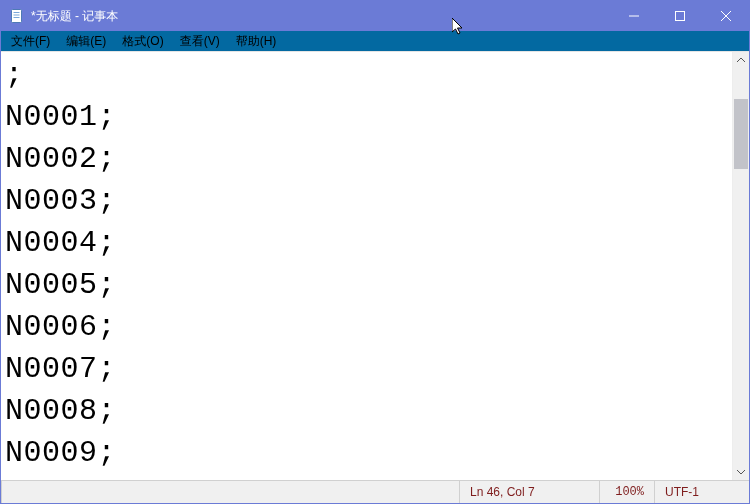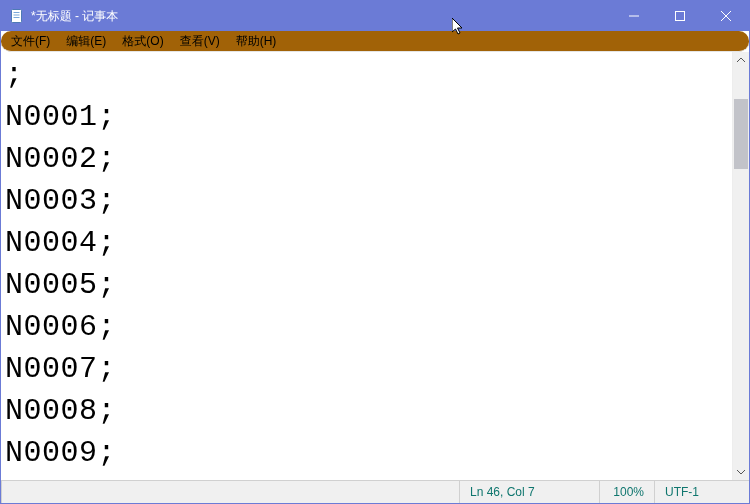--- a/index.html
+++ b/index.html
@@ -5,36 +5,36 @@
   * { box-sizing: border-box; margin: 0; padding: 0; }
   html, body { width: 750px; height: 504px; overflow: hidden; font-family: "Microsoft YaHei", "Segoe UI", Tahoma, sans-serif; }
   .window { width: 750px; height: 504px; display: flex; flex-direction: column; background: #fff; border: 1px solid #6b7bd6; }
   
   .titlebar { height: 30px; background: #6b7bd6; display: flex; align-items: center; color: #ffffff; font-size: 12px; }
   .titlebar .icon-app { width: 16px; height: 16px; margin: 0 6px 0 8px; display: flex; align-items: center; justify-content: center; }
   .titlebar .title { flex: 0 0 auto; }
   .titlebar .spacer { flex: 1 1 auto; }
   .titlebar .winbtn { width: 46px; height: 30px; display: flex; align-items: center; justify-content: center; color: #fff; }
   
-  .menubar { height: 21px; background: #a16207; display: flex; align-items: center; font-size: 12px; padding: 0 2px; border-bottom: 1px solid #e5e5e5; border-radius: 10px; }
+  .menubar { height: 21px; background: #0369a1; display: flex; align-items: center; font-size: 12px; padding: 0 2px; border-bottom: 1px solid #e5e5e5; }
   .menubar .menuitem { padding: 2px 8px; }
   
   .editor-wrap { flex: 1 1 auto; display: flex; min-height: 0; background: #fff; }
   .editor { flex: 1 1 auto; padding: 2px 4px 0 4px; font-family: Consolas, "Courier New", monospace; font-size: 30px; line-height: 42px; white-space: pre; overflow: hidden; letter-spacing: 0.5px; color: #000; }
   .vscroll { width: 17px; background: #f0f0f0; position: relative; border-left: 1px solid #ededed;}
   .vscroll .arrow { height: 17px; width: 100%; display:flex;align-items:center;justify-content:center;color:#555;font-size:9px;}
   .vscroll .track { position: absolute; top: 17px; bottom: 17px; left: 0; right: 0; }
   .vscroll .thumb { position: absolute; left: 1px; right: 1px; top: 30px; height: 70px; background: #c2c3c9; }
   .vscroll .arrow.bottom { position: absolute; bottom: 0; left:0; right:0;}
   
-  .statusbar { height: 23px; background: #f0f0f0; border-top: 1px solid #d0d0d0; display: flex; align-items: stretch; font-size: 12px; color: #0f766e; }
+  .statusbar { height: 23px; background: #f0f0f0; border-top: 1px solid #d0d0d0; display: flex; align-items: stretch; font-size: 12px; color: #7f1d1d; }
   .statusbar .cell { border-left: 1px solid #d0d0d0; display: flex; align-items: center; padding: 0 10px; }
   .statusbar .flex { flex: 1 1 auto; }
   .cell.lncol { width: 140px; }
-  .cell.zoom { width: 55px; justify-content: flex-end; }
+  .cell.zoom { width: 55px; justify-content: flex-end; font-family: Liberation Mono, monospace; }
   .cell.eol { width: 130px; }
   .cell.enc { width: 95px; }
   
   .cursor-pointer { position: absolute; left: 452px; top: 18px; pointer-events: none; }
 </style>
 </head>
 <body>
 
 <div class="window">
 

